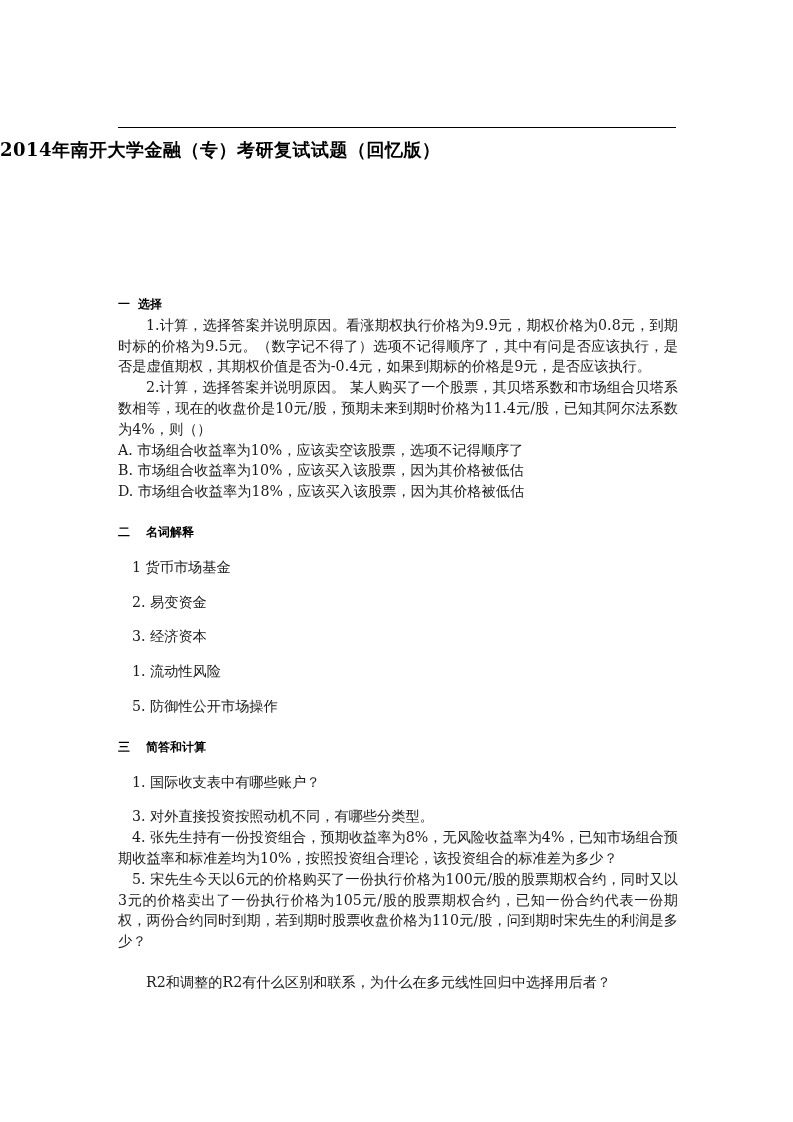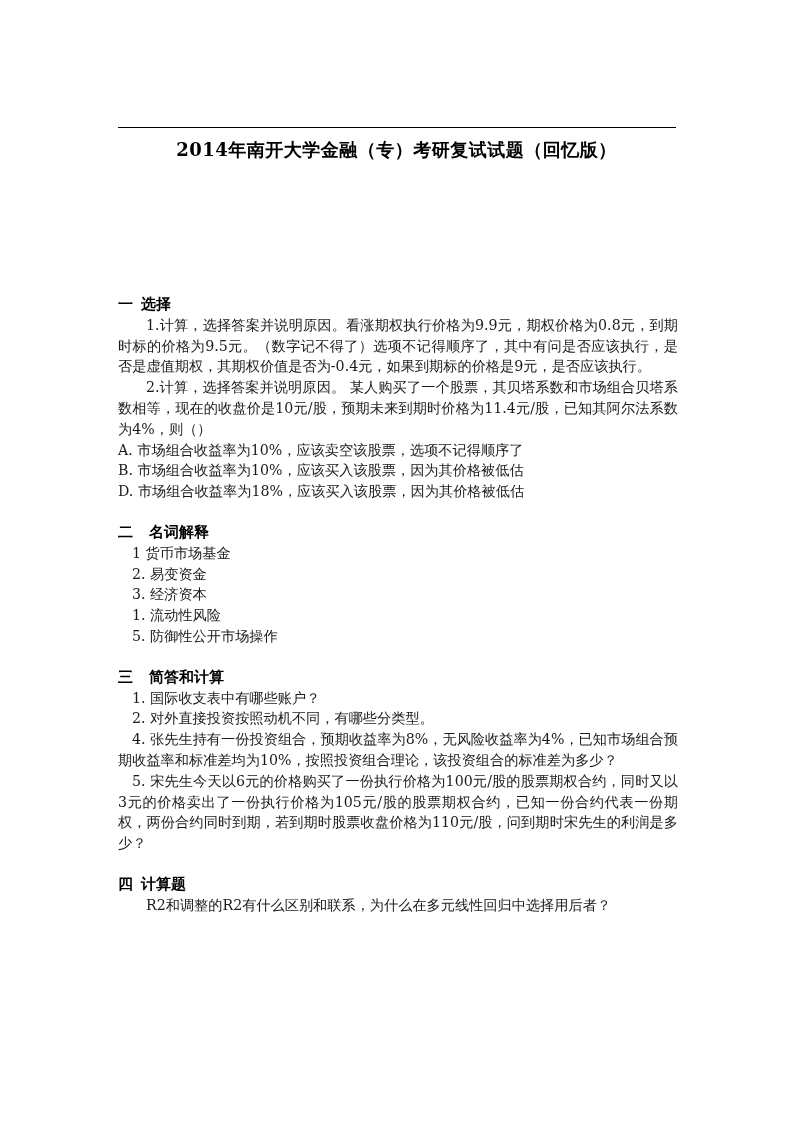--- a/index.html
+++ b/index.html
@@ -7,33 +7,33 @@
       width: 793px; height: 1122px; position: relative; overflow: hidden;
       font-family: "DejaVu Serif", "Liberation Serif", serif;
       color: #1a1a1a;
     }
     .rule {
       position: absolute; left: 118px; top: 127px; width: 558px; height: 0;
       border-top: 1.3px solid #000;
     }
     .title {
       position: absolute; left: 0; top: 138px; width: 793px;
-      text-align: center; font-size: 18px; font-weight: bold; color: #000;
+      font-size: 18px; font-weight: bold; color: #000;
       letter-spacing: 0.5px;
     }
     .content {
       position: absolute; left: 118px; top: 294px; width: 560px;
       font-size: 14.2px; line-height: 20.8px;
     }
-    .sec-title { font-weight: bold; font-size: 15px; color: #000; }
+    .sec-title { font-weight: bold; font-size: 12px; color: #000; }
     .sec-title .num { display: inline-block; margin-right: 8px; }
     .sec-title .num.wide { margin-right: 16px; }
     .para { text-indent: 28px; text-align: justify; }
     .opt { }
-    .li { padding-left: 14px; }
+    .li { padding-left: 14px; margin-top: 14px; }
     .gap { height: 20px; }
   </style>
 </head>
 <body>
 
 <div class="rule"></div>
 <div class="title">2014年南开大学金融（专）考研复试试题（回忆版）</div>
 
 <div class="content">
 
@@ -50,21 +50,20 @@
   <div class="li">1 货币市场基金</div>
   <div class="li">2. 易变资金</div>
   <div class="li">3. 经济资本</div>
   <div class="li">1. 流动性风险</div>
   <div class="li">5. 防御性公开市场操作</div>
 
   <div class="gap"></div>
 
   <div class="sec-title"><span class="num wide">三</span><span>简答和计算</span></div>
   <div class="li">1. 国际收支表中有哪些账户？</div>
-  <div class="li">2. 对外直接投资按照动机不同，有哪些分类型。</div>
+  <div class="li">3. 对外直接投资按照动机不同，有哪些分类型。</div>
   <div class="para" style="text-indent:14px">4. 张先生持有一份投资组合，预期收益率为8%，无风险收益率为4%，已知市场组合预期收益率和标准差均为10%，按照投资组合理论，该投资组合的标准差为多少？</div>
   <div class="para" style="text-indent:14px">5. 宋先生今天以6元的价格购买了一份执行价格为100元/股的股票期权合约，同时又以3元的价格卖出了一份执行价格为105元/股的股票期权合约，已知一份合约代表一份期权，两份合约同时到期，若到期时股票收盘价格为110元/股，问到期时宋先生的利润是多少？</div>
 
   <div class="gap"></div>
 
-  <div class="sec-title"><span class="num">四</span><span>计算题</span></div>
   <div class="para">R2和调整的R2有什么区别和联系，为什么在多元线性回归中选择用后者？</div>
 </div>
 
 </body></html>

